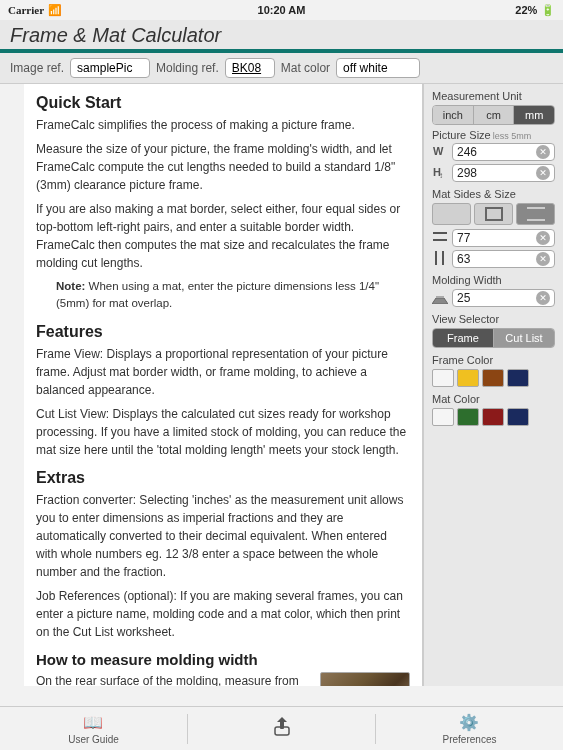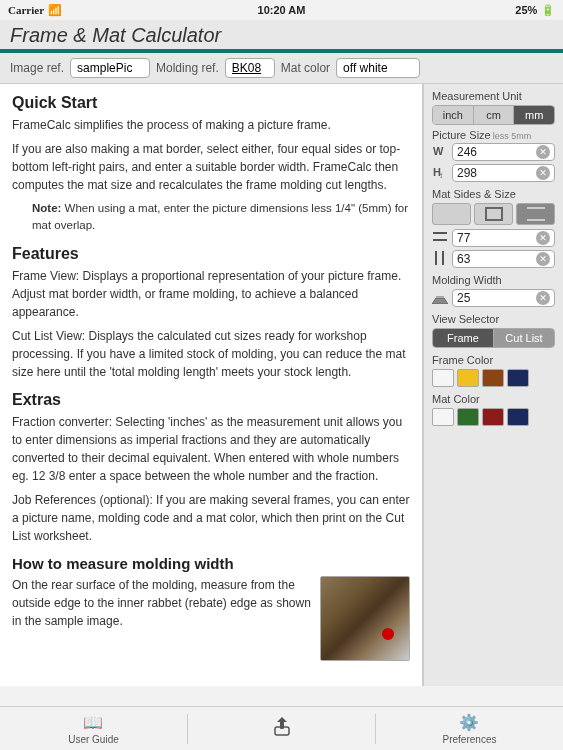--- a/index.html
+++ b/index.html
@@ -66,20 +66,21 @@
       font-size: 12px;
       width: 80px;
     }
     .ref-input.molding { width: 50px; text-decoration: underline; }
     .ref-input.matcolor { width: 84px; }
 
     
     .main-content {
       display: flex;
       height: calc(750px - 20px - 52px - 32px - 44px);
+      padding-left: 24px;
     }
 
     
     .left-panel {
       flex: 1;
       padding: 10px 12px;
       overflow-y: auto;
       background: white;
       border-right: 1px solid #ccc;
     }
@@ -353,21 +354,21 @@
 </head>
 <body>
 
 <div class="status-bar">
   <div class="status-left">
     <span>Carrier</span>
     <span>📶</span>
   </div>
   <div class="status-center">10:20 AM</div>
   <div class="status-right">
-    <span>25%</span>
+    <span>22%</span>
     <span>🔋</span>
   </div>
 </div>
 
 <div class="app-header">
   <div class="app-title">Frame &amp; Mat Calculator</div>
 </div>
 
 <div class="ref-row">
   <span class="ref-label">Image ref.</span>
@@ -377,20 +378,21 @@
   <span class="ref-label">Mat color</span>
   <input class="ref-input matcolor" value="off white" style="">
 </div>
 
 <div class="main-content">
 
   <div class="left-panel">
 
     <div class="section-title">Quick Start</div>
     <div class="para">FrameCalc simplifies the process of making a picture frame.</div>
+    <div class="para">Measure the size of your picture, the frame molding's width, and let FrameCalc compute the cut lengths needed to build a standard 1/8" (3mm) clearance picture frame.</div>
     <div class="para">If you are also making a mat border, select either, four equal sides or top-bottom left-right pairs, and enter a suitable border width. FrameCalc then computes the mat size and recalculates the frame molding cut lengths.</div>
     <div class="indent-note">
       <span style="font-weight:600;">Note:</span>
       <span>When using a mat, enter the picture dimensions less 1/4" (5mm) for mat overlap.</span>
     </div>
 
     <div class="section-title">Features</div>
     <div class="para">Frame View: Displays a proportional representation of your picture frame. Adjust mat border width, or frame molding, to achieve a balanced appearance.</div>
     <div class="para">Cut List View: Displays the calculated cut sizes ready for workshop processing. If you have a limited stock of molding, you can reduce the mat size here until the 'total molding length' meets your stock length.</div>
 

